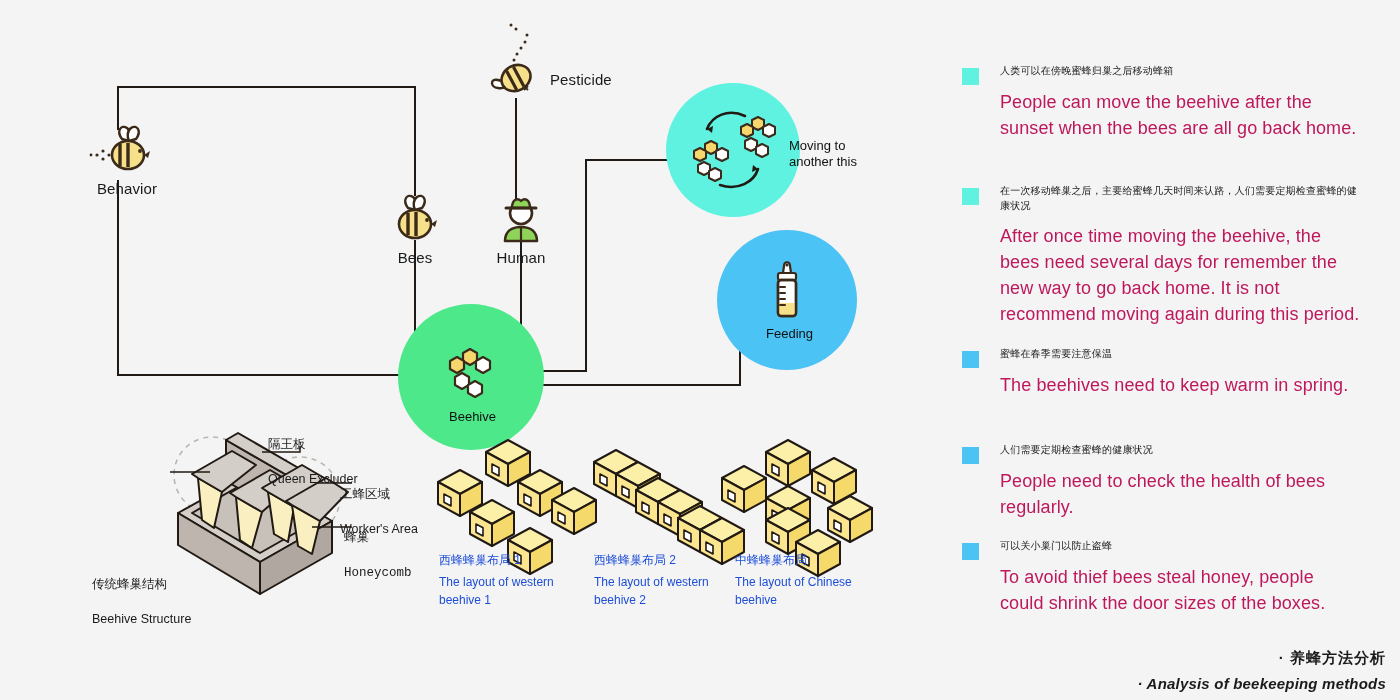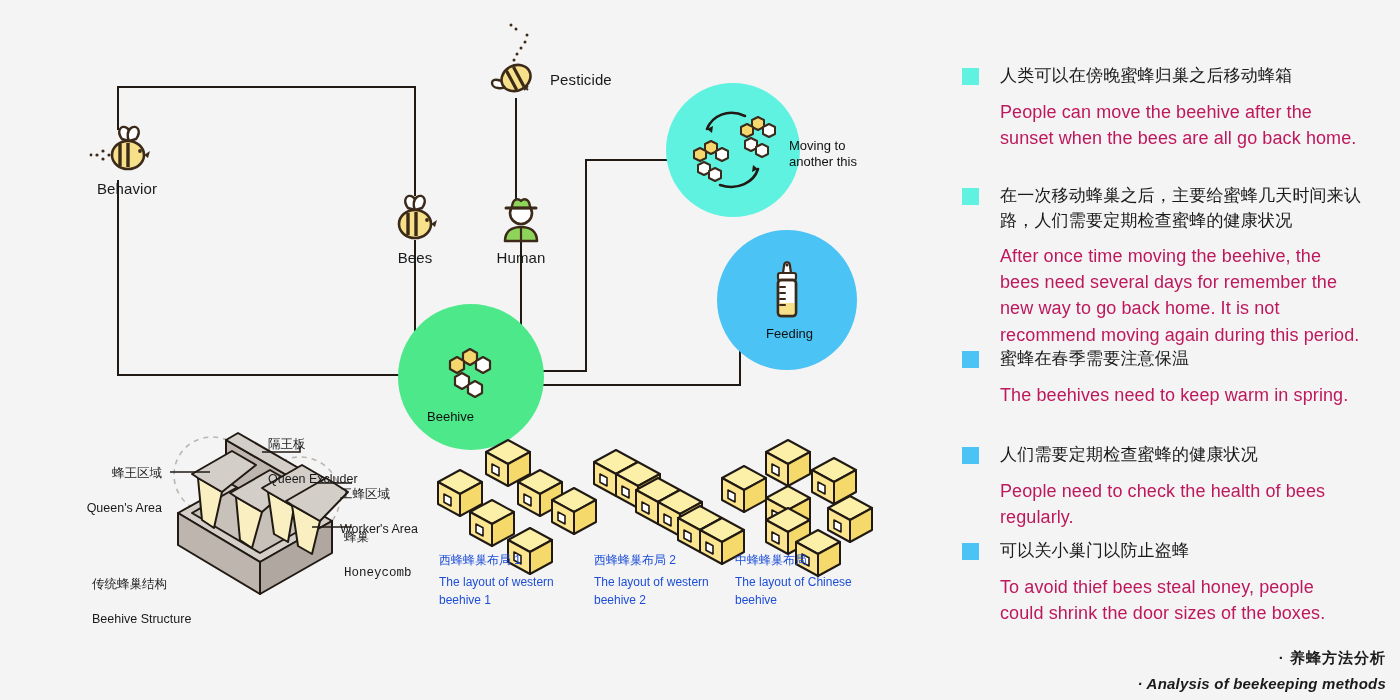--- a/index.html
+++ b/index.html
@@ -35,21 +35,21 @@
 
   
   .legend{position:absolute;left:962px;top:64px;width:400px;}
   .legend-item{position:absolute;left:0;width:400px;}
   .swatch{
     position:absolute;left:0;top:4px;
     width:17px;height:17px;
   }
   .legend-body{margin-left:38px;}
   .legend-cn{
-    font-size:17px;
+    font-size:10px;
     color:#1a1a1a;
     line-height:1.45;
     margin:0 0 10px 0;
     letter-spacing:.2px;
   }
   .legend-en{
     font-size:18px;
     color:#be185d;
     line-height:1.45;
     margin:0;
@@ -238,21 +238,21 @@
   </svg>
 
   <div class="node-label center" style="left:127px;top:180px;">Behavior</div>
   <div class="node-label" style="left:550px;top:71px;">Pesticide</div>
   <div class="node-label center" style="left:415px;top:249px;">Bees</div>
   <div class="node-label center" style="left:521px;top:249px;">Human</div>
 
   <div class="circle-label" style="left:789px;top:138px;">Moving to
 another this</div>
   <div class="circle-label center" style="left:766px;top:326px;">Feeding</div>
-  <div class="circle-label center" style="left:427px;top:409px;">Beehive</div>
+  <div class="circle-label center" style="left:449px;top:409px;">Beehive</div>
 
   <svg class="layer" viewBox="0 0 1400 700">
 
     <circle cx="212" cy="475" r="38" fill="none" stroke="#BDB5AE" stroke-width="1.6" stroke-dasharray="5 5"></circle>
     <circle cx="300" cy="497" r="40" fill="none" stroke="#BDB5AE" stroke-width="1.6" stroke-dasharray="5 5"></circle>
 
     <g stroke="#211a14" stroke-width="2" stroke-linejoin="round">
 
       <polygon points="178,513 250,473 332,521 260,562" fill="#D4CEC8"></polygon>
 
@@ -284,24 +284,20 @@
     </g>
 
     <g stroke="#211a14" stroke-width="1.5" fill="none">
       <path d="M170,472 L210,472"></path>
       <path d="M262,452 L300,452 L300,446"></path>
       <path d="M318,483 L352,483"></path>
       <path d="M312,527 L352,527"></path>
     </g>
   </svg>
 
-  <div class="struct-label right-al" style="left:40px;top:447px;width:122px;">
-    <div>蜂王区域</div>
-    <div>Queen's Area</div>
-  </div>
 
   <div class="struct-label" style="left:268px;top:418px;">
     <div>隔王板</div>
     <div>Queen Excluder</div>
   </div>
 
   <div class="struct-label" style="left:340px;top:468px;">
     <div>工蜂区域</div>
     <div>Worker's Area</div>
   </div>

